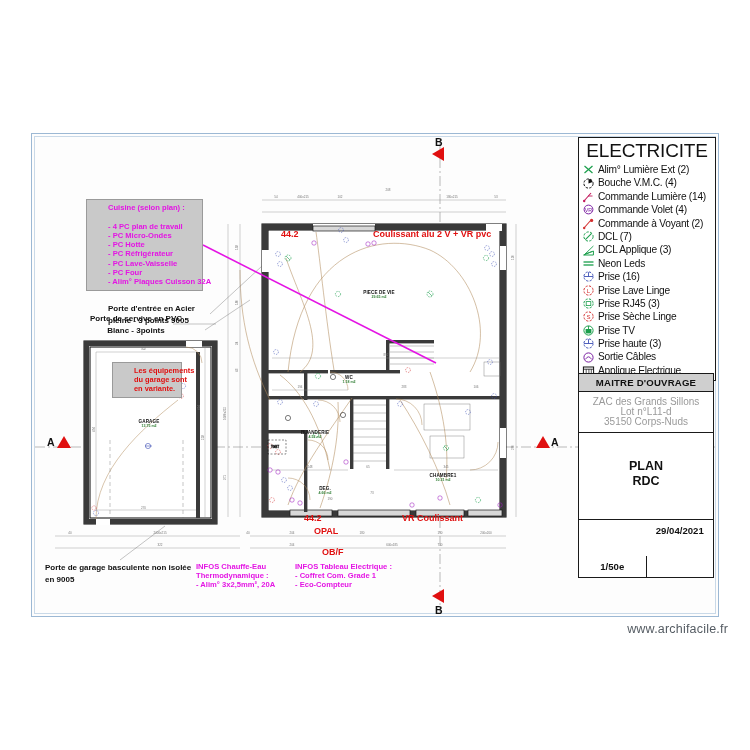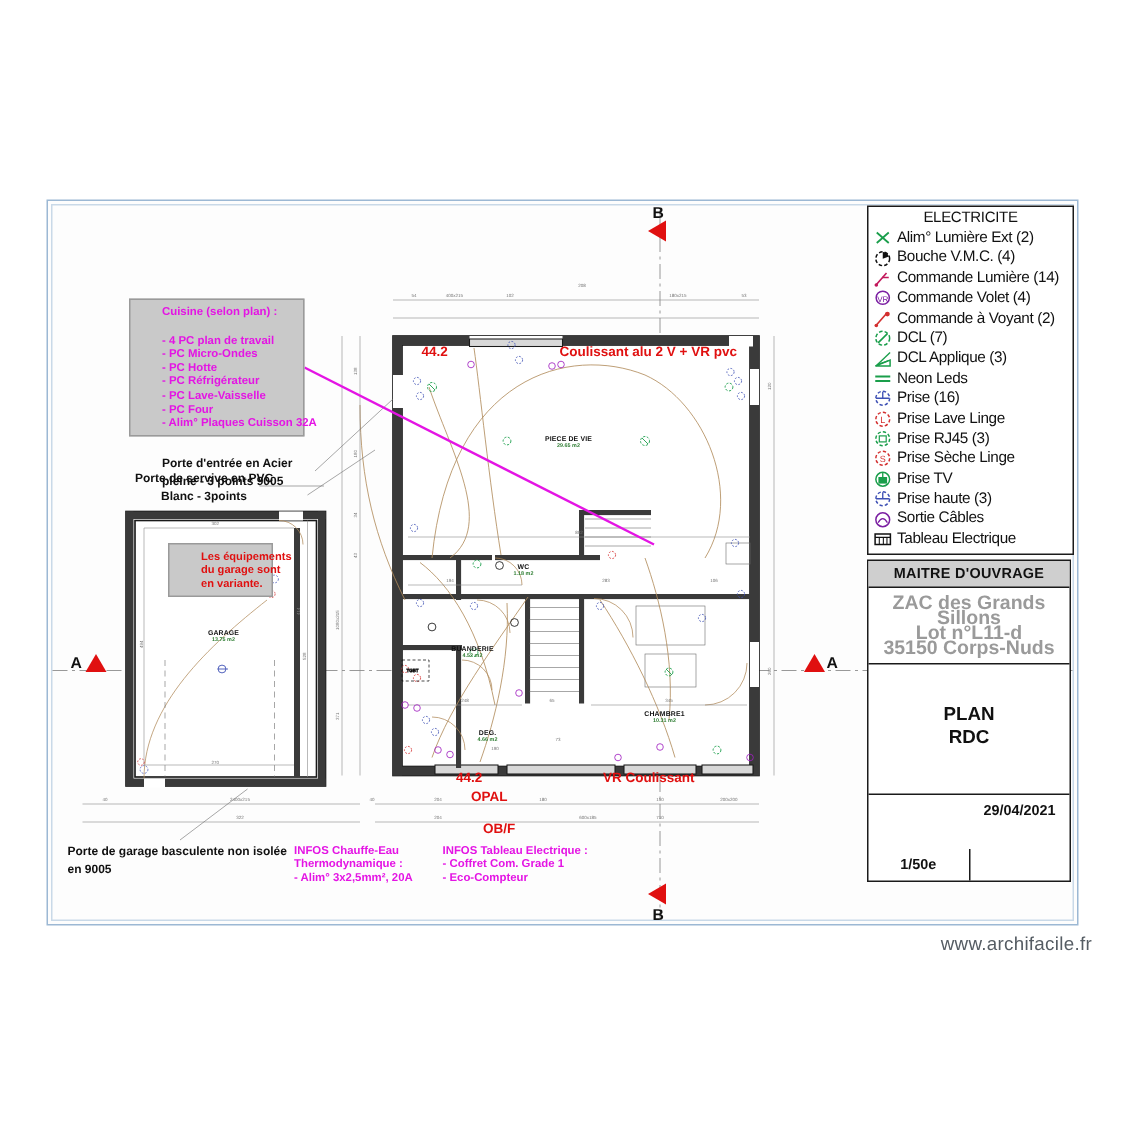--- a/index.html
+++ b/index.html
@@ -42,21 +42,21 @@
     position: absolute;
     left: 578px; top: 137px;
     width: 138px;
     background: #ffffff;
     border: 1.2px solid #1a1a1a;
     box-sizing: border-box;
     padding: 2px 3px 3px 3px;
   }
   #legend-title {
     text-align: center;
-    font-size: 10px;
+    font-size: 19px;
     color: #111;
     letter-spacing: -0.2px;
     margin: 0 0 1px 0;
     font-weight: 400;
   }
   .leg-row {
     display: flex;
     align-items: center;
     height: 13.4px;
     line-height: 13.4px;
@@ -92,21 +92,21 @@
     color: #111;
     padding: 3px 0 3px 0;
     letter-spacing: 0.2px;
   }
   .tb-body {
     text-align: center;
     padding: 5px 2px 5px 2px;
     border-bottom: 1px solid #1a1a1a;
   }
   .tb-body div { font-size: 8.2px; font-weight: bold; color: #111; line-height: 11px; }
-  .tb-body.light div { font-weight: bold; color: #9a9a9a; font-size: 13px; line-height: 10px;}
+  .tb-body.light div { font-weight: normal; color: #9a9a9a; font-size: 10px; line-height: 10px;}
   .tb-plan {
     text-align: center;
     padding: 26px 0 30px 0;
     border-bottom: 1px solid #1a1a1a;
   }
   .tb-plan div { font-size: 12.5px; font-weight: bold; color: #111; line-height: 15px; }
   .tb-foot { display: flex; }
   .tb-foot > div {
     flex: 1; text-align: center;
     font-size: 9.6px; font-weight: bold; color: #111;
@@ -726,21 +726,21 @@
         <div class="leg-row">
           <span class="leg-ico">
             <svg width="13" height="13" viewBox="0 0 13 13">
               <rect x="1.4" y="3" width="10.2" height="7" fill="none" stroke="#111111" stroke-width="1"></rect>
               <line x1="1.4" y1="5.2" x2="11.6" y2="5.2" stroke="#111111" stroke-width="0.8"></line>
               <line x1="4.2" y1="5.2" x2="4.2" y2="10" stroke="#111111" stroke-width="0.7"></line>
               <line x1="6.9" y1="5.2" x2="6.9" y2="10" stroke="#111111" stroke-width="0.7"></line>
               <line x1="9.3" y1="5.2" x2="9.3" y2="10" stroke="#111111" stroke-width="0.7"></line>
             </svg>
           </span>
-          <span class="leg-lbl">Tableau Electrique</span>
+          <span class="leg-lbl">Applique Electrique</span>
         </div>
       </div>
   </div>
 
   <div id="titleblock">
     <div class="tb-head">MAITRE D'OUVRAGE</div>
     <div class="tb-body light">
       <div>ZAC des Grands Sillons</div>
       <div>Lot n°L11-d</div>
       <div>35150 Corps-Nuds</div>

